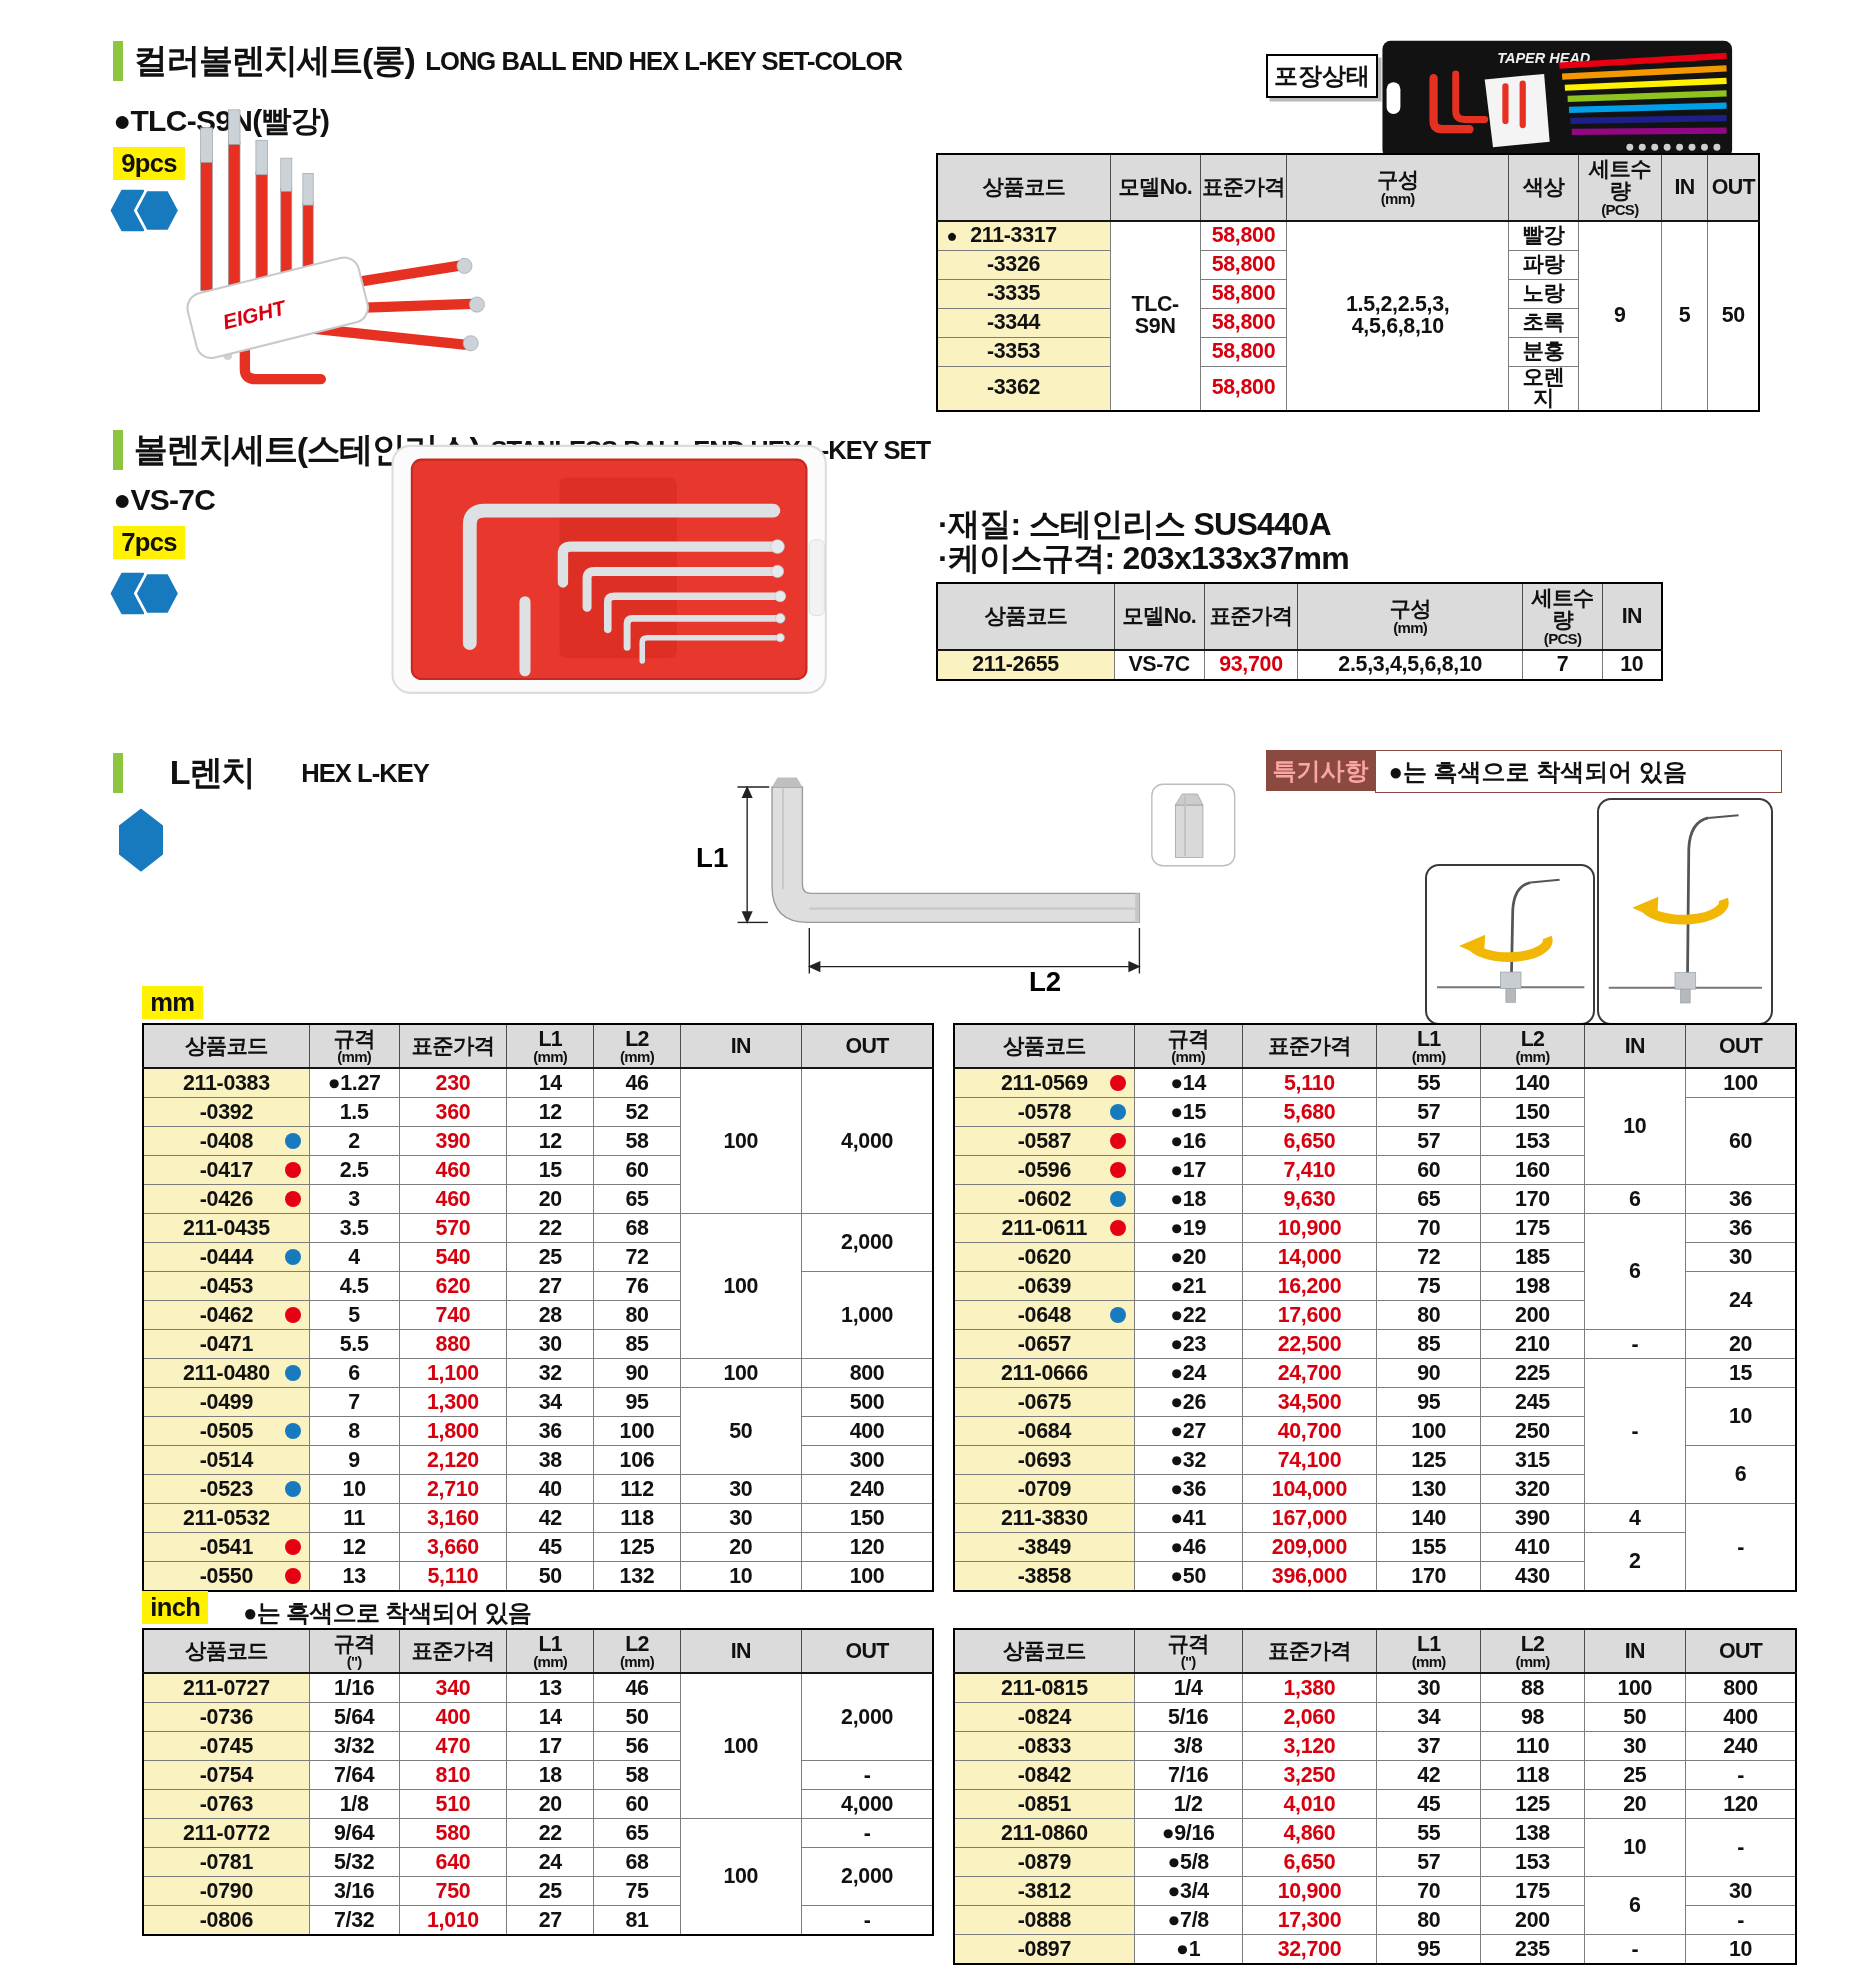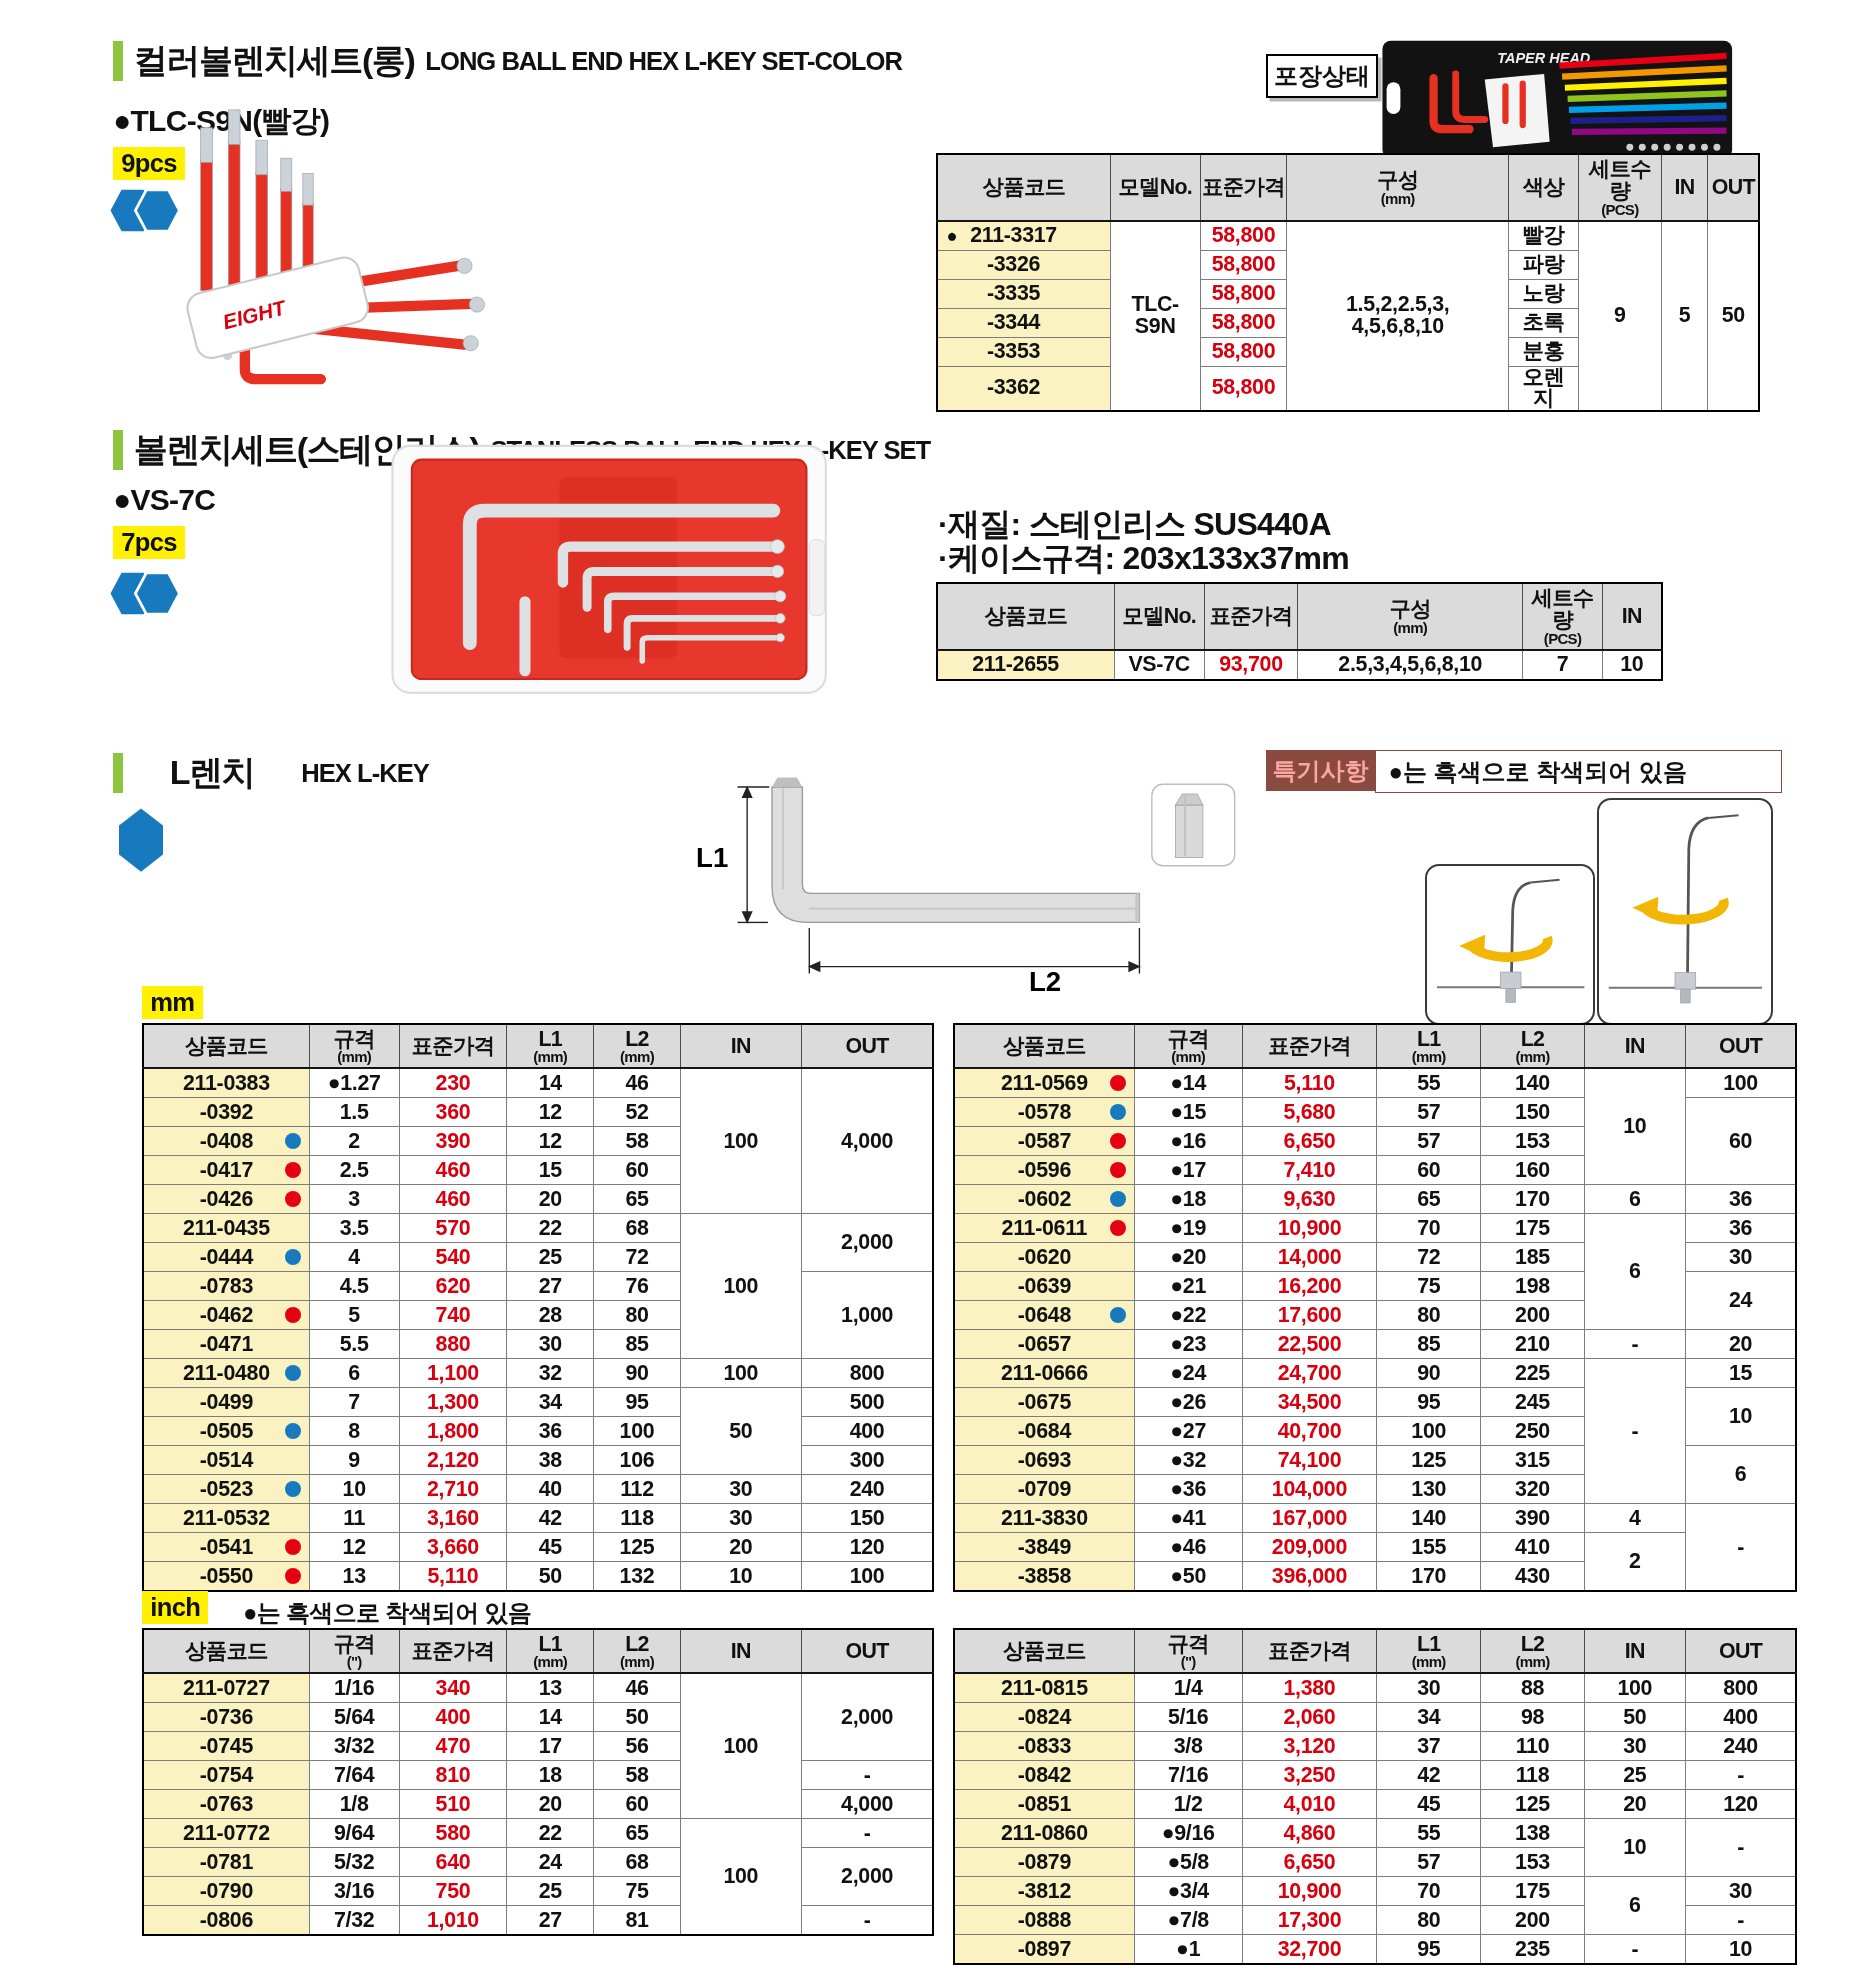--- a/index.html
+++ b/index.html
@@ -439,21 +439,21 @@
           <td class="num" rowspan="2"><span class="tv">2,000</span></td>
         </tr>
         <tr>
           <td class="code"><span class="tv">-0444</span><span class="dot blue"></span></td>
           <td class="spec"><span class="tv">4</span></td>
           <td class="price"><span class="tv">540</span></td>
           <td class="num"><span class="tv">25</span></td>
           <td class="num"><span class="tv">72</span></td>
         </tr>
         <tr>
-          <td class="code"><span class="tv">-0783</span></td>
+          <td class="code"><span class="tv">-0453</span></td>
           <td class="spec"><span class="tv">4.5</span></td>
           <td class="price"><span class="tv">620</span></td>
           <td class="num"><span class="tv">27</span></td>
           <td class="num"><span class="tv">76</span></td>
           <td class="num bend" rowspan="3"><span class="tv">1,000</span></td>
         </tr>
         <tr>
           <td class="code"><span class="tv">-0462</span><span class="dot red"></span></td>
           <td class="spec"><span class="tv">5</span></td>
           <td class="price"><span class="tv">740</span></td>

